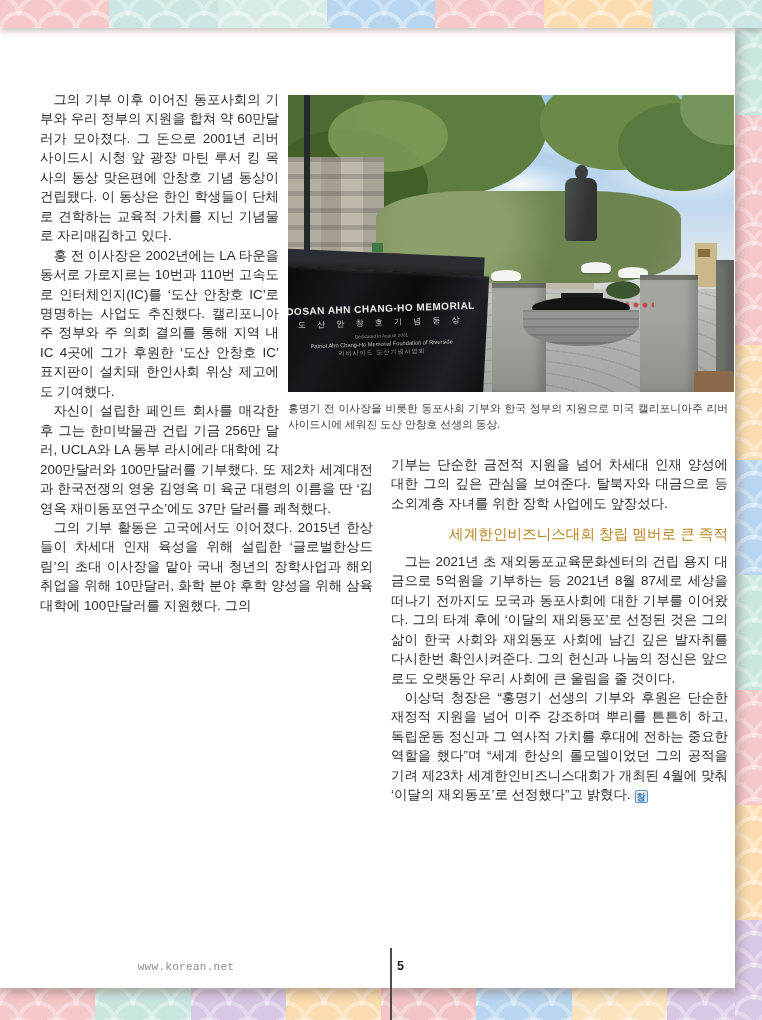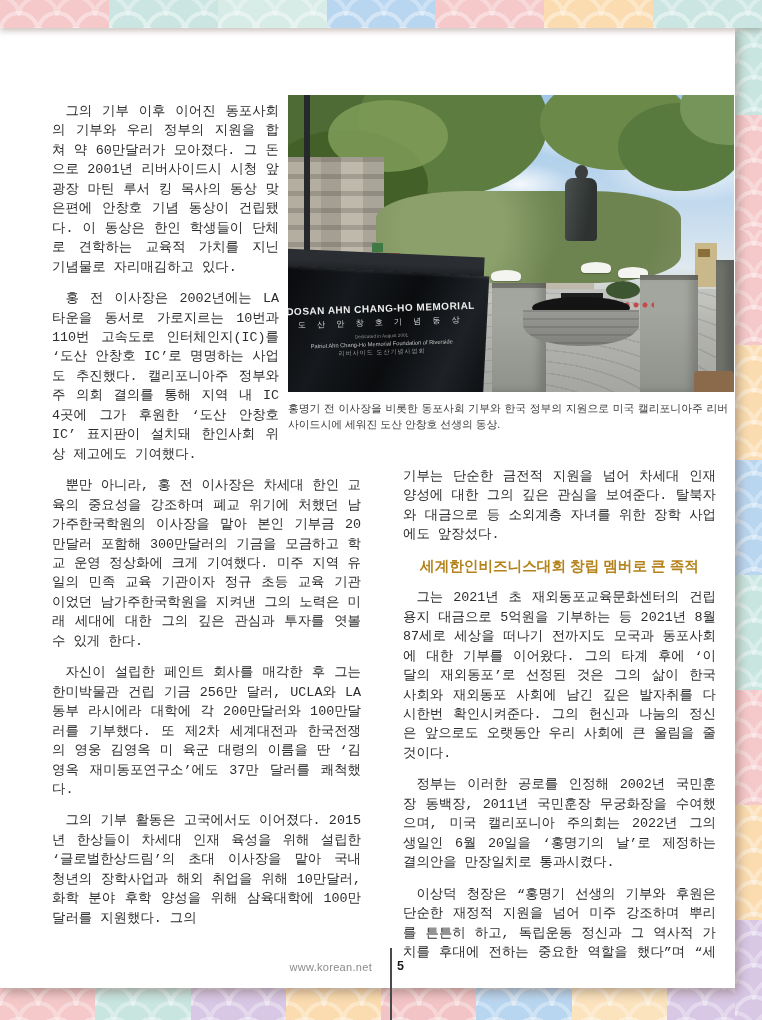--- a/index.html
+++ b/index.html
@@ -33,25 +33,25 @@
     background:#fff; z-index:2;
     box-shadow:3px 4px 10px rgba(90,70,60,.45);
   }
 
   
   .col { position:absolute; font-size:13.4px; line-height:19.45px; color:#2d2d2d;
          text-align:justify; overflow:hidden; }
   .col-left  { left:40px;  top:62px;  width:333px; height:884px; }
   .col-right { left:391px; top:427px; width:337px; height:510px; }
   .photo-spacer { float:right; width:94px; height:368px; }
-  .col p { margin:12px; text-indent:1em;font-family:Liberation Mono, monospace; }
+  .col p { margin:0; text-indent:1em; }
   .col p.noindent { text-indent:0; }
   .section-heading {
-    font-size:14.6px; font-weight:700; color:#b5831c;
-    margin:12px 0 7px 0; text-indent:0; text-align:center;
+    font-size:14.6px; font-weight:400; color:#b5831c;
+    margin:12px 0 7px 0; text-indent:0; text-align:right;
   }
   .endmark {
     display:inline-block; width:13px; height:13px; margin-left:4px;
     border:1px solid #5b8fd4; border-radius:2px;
     background:linear-gradient(135deg,#fdf3d2 0%, #cfe3f7 100%);
     color:#2a6bbf; font-size:9px; line-height:12px; text-align:center;
     vertical-align:-1px; text-indent:0; font-weight:700;
   }
 
   
@@ -153,22 +153,22 @@
   .mem-ko    { font-size:8px; color:#d6d6d6; letter-spacing:4.5px; margin-top:3px; white-space:nowrap; }
   .mem-ded   { font-size:6px; color:#8f8f8f; margin-top:5px; transform:scale(.78); }
   .mem-found { font-size:6px; color:#c2c2c2; margin-top:2px; white-space:nowrap; transform:scale(.95); }
   .mem-found-ko { font-size:6px; color:#9f9f9f; margin-top:1px; letter-spacing:1px; }
 
   
   .photo-caption { margin-top:9px; font-size:10.8px; line-height:15.5px; color:#3a3a3a;
                    text-align:justify; width:440px; }
 
   
-  .page-footer { position:absolute; left:0; top:933px; width:372px; text-align:right;
-                 font-size:11px; color:#8b8b8b; letter-spacing:.3px; }
+  .page-footer { position:absolute; left:0; top:933px; width:372px; text-align:center;
+                 font-size:11px; color:#8b8b8b; letter-spacing:.3px;font-family:Liberation Mono, monospace; }
   .page-num { position:absolute; left:397px; top:931px; font-size:12.5px; font-weight:700; color:#1a1a1a; }
   .footer-rule { position:absolute; left:390px; top:948px; width:2px; height:72px;
                  background:#4a4a4a; z-index:4; }
 </style>
 </head>
 <body>
 
 <div class="border-strip border-top">
     <div class="psq" style="background: rgb(245, 200, 201);"></div>
     <div class="psq" style="background: rgb(203, 230, 226);"></div>
@@ -199,21 +199,20 @@
     <div class="psq" style="background: rgb(250, 220, 176);"></div>
     <div class="psq" style="background: rgb(216, 199, 229);"></div>
   </div>
 
 <div class="page">
 
   <div class="col col-left">
     <div class="photo-spacer"></div>
     <p>그의 기부 이후 이어진 동포사회의 기부와 우리 정부의 지원을 합쳐 약 60만달러가 모아졌다. 그 돈으로 2001년 리버사이드시 시청 앞 광장 마틴 루서 킹 목사의 동상 맞은편에 안창호 기념 동상이 건립됐다. 이 동상은 한인 학생들이 단체로 견학하는 교육적 가치를 지닌 기념물로 자리매김하고 있다.</p>
     <p>홍 전 이사장은 2002년에는 LA 타운을 동서로 가로지르는 10번과 110번 고속도로 인터체인지(IC)를 ‘도산 안창호 IC’로 명명하는 사업도 추진했다. 캘리포니아주 정부와 주 의회 결의를 통해 지역 내 IC 4곳에 그가 후원한 ‘도산 안창호 IC’ 표지판이 설치돼 한인사회 위상 제고에도 기여했다.</p>
-    <p>뿐만 아니라, 홍 전 이사장은 차세대 한인 교육의 중요성을 강조하며 폐교 위기에 처했던 남가주한국학원의 이사장을 맡아 본인 기부금 20만달러 포함해 300만달러의 기금을 모금하고 학교 운영 정상화에 크게 기여했다. 미주 지역 유일의 민족 교육 기관이자 정규 초등 교육 기관이었던 남가주한국학원을 지켜낸 그의 노력은 미래 세대에 대한 그의 깊은 관심과 투자를 엿볼 수 있게 한다.</p>
     <p>자신이 설립한 페인트 회사를 매각한 후 그는 한미박물관 건립 기금 256만 달러, UCLA와 LA 동부 라시에라 대학에 각 200만달러와 100만달러를 기부했다. 또 제2차 세계대전과 한국전쟁의 영웅 김영옥 미 육군 대령의 이름을 딴 ‘김영옥 재미동포연구소’에도 37만 달러를 쾌척했다.</p>
     <p>그의 기부 활동은 고국에서도 이어졌다. 2015년 한상들이 차세대 인재 육성을 위해 설립한 ‘글로벌한상드림’의 초대 이사장을 맡아 국내 청년의 장학사업과 해외 취업을 위해 10만달러, 화학 분야 후학 양성을 위해 삼육대학에 100만달러를 지원했다. 그의</p>
   </div>
 
   <div class="photo-block">
     <div class="photo">
       <div class="ph ph-clouds"></div>
       <div class="ph blob tl1 z2"></div>
       <div class="ph blob tl2 z2"></div>
       <div class="ph blob tl3 z2"></div>
@@ -261,21 +260,20 @@
         </div>
       </div>
     </div>
     <div class="photo-caption">홍명기 전 이사장을 비롯한 동포사회 기부와 한국 정부의 지원으로 미국 캘리포니아주 리버사이드시에 세워진 도산 안창호 선생의 동상.</div>
   </div>
 
   <div class="col col-right">
     <p class="noindent">기부는 단순한 금전적 지원을 넘어 차세대 인재 양성에 대한 그의 깊은 관심을 보여준다. 탈북자와 대금으로 등 소외계층 자녀를 위한 장학 사업에도 앞장섰다.</p>
     <h2 class="section-heading">세계한인비즈니스대회 창립 멤버로 큰 족적</h2>
     <p>그는 2021년 초 재외동포교육문화센터의 건립 용지 대금으로 5억원을 기부하는 등 2021년 8월 87세로 세상을 떠나기 전까지도 모국과 동포사회에 대한 기부를 이어왔다. 그의 타계 후에 ‘이달의 재외동포’로 선정된 것은 그의 삶이 한국 사회와 재외동포 사회에 남긴 깊은 발자취를 다시한번 확인시켜준다. 그의 헌신과 나눔의 정신은 앞으로도 오랫동안 우리 사회에 큰 울림을 줄 것이다.</p>
-    <p>정부는 이러한 공로를 인정해 2002년 국민훈장 동백장, 2011년 국민훈장 무궁화장을 수여했으며, 미국 캘리포니아 주의회는 2022년 그의 생일인 6월 20일을 ‘홍명기의 날’로 제정하는 결의안을 만장일치로 통과시켰다.</p>
     <p>
       <span>이상덕 청장은 “홍명기 선생의 기부와 후원은 단순한 재정적 지원을 넘어 미주 강조하며 뿌리를 튼튼히 하고, 독립운동 정신과 그 역사적 가치를 후대에 전하는 중요한 역할을 했다”며 “세계 한상의 롤모델이었던 그의 공적을 기려 제23차 세계한인비즈니스대회가 개최된 4월에 맞춰 ‘이달의 재외동포’로 선정했다”고 밝혔다.</span><span class="endmark">창</span>
     </p>
   </div>
 
   <div class="page-footer">www.korean.net</div>
   <div class="page-num">5</div>
 </div>
 
 <div class="footer-rule"></div>

